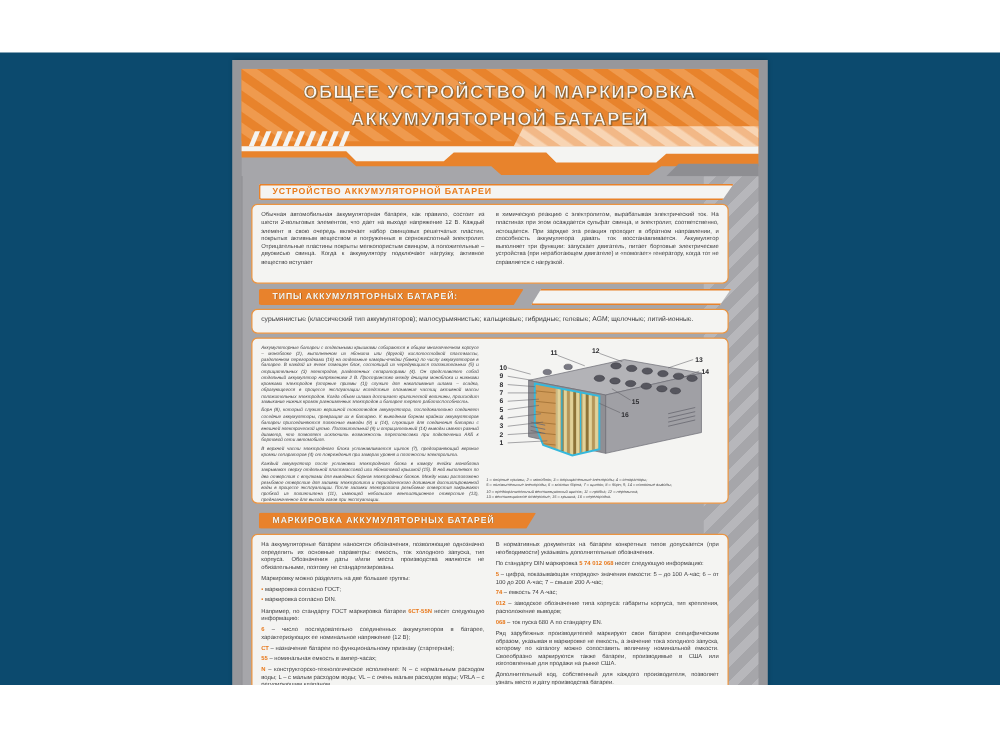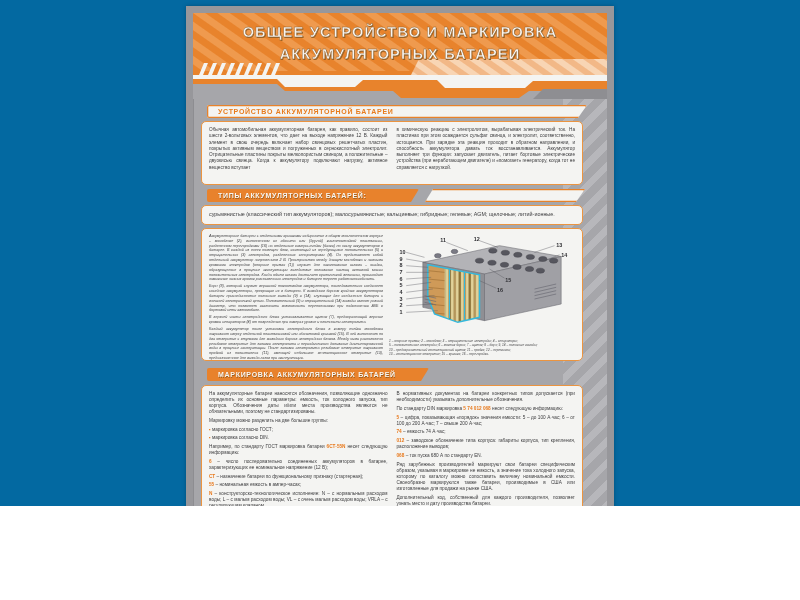--- a/index.html
+++ b/index.html
@@ -1,16 +1,16 @@
 <!DOCTYPE html>
 <html><head>
 <meta charset="utf-8">
 <style>
   html,body{margin:0;padding:0;background:#ffffff;font-family:"Liberation Sans",sans-serif;}
-  .stage{position:relative;width:800px;height:506px;overflow:hidden;background:#0369a1;}
+  .stage{position:relative;width:800px;height:506px;overflow:hidden;background:#0c4a6e;margin-top:42px;}
   .poster{position:absolute;left:186px;top:6px;width:428px;height:588px;background:#a6a6aa;
           border:7px solid #97979b;box-sizing:border-box;box-shadow:inset 0 0 0 1px #8d8d91, 0 0 4px rgba(0,0,0,.25);}
   .inner{position:absolute;left:0;top:0;width:414px;height:574px;overflow:hidden;}
 
   
   .stripes-right{position:absolute;top:86px;right:0;width:44px;height:432px;
     background:repeating-linear-gradient(135deg,#b7b7bb 0 7px,#a6a6aa 7px 15px);}
 
   
   .header{position:absolute;top:0;left:0;width:414px;height:86px;z-index:3;}
@@ -91,21 +91,21 @@
             <polygon points="56,50 60,50 55,62 51,62"></polygon>
             <polygon points="65,50 69,50 64,62 60,62"></polygon>
             <polygon points="74,50 78,50 73,62 69,62"></polygon>
             <polygon points="83,50 87,50 82,62 78,62"></polygon>
           </g>
           <path d="M0,62 L414,62 L414,68 L340,68 L332,75 L252,75 L244,67 L170,67 L162,74 L92,74 L84,66 L0,66 Z" fill="#f4f4f2"></path>
           <polygon points="414,86 414,76 350,76 340,86" fill="#8e8e92"></polygon>
         </svg>
         <div class="title">
           <div>ОБЩЕЕ УСТРОЙСТВО И МАРКИРОВКА</div>
-          <div>АККУМУЛЯТОРНЫХ БАТАРЕИ</div>
+          <div>АККУМУЛЯТОРНОЙ БАТАРЕЙ</div>
         </div>
       </div>
 
       <div class="hbar white" style="top:92px;left:14px;width:380px;">УСТРОЙСТВО АККУМУЛЯТОРНОЙ БАТАРЕИ</div>
       <div class="box box1">
         <div class="cols">
           <div class="col">Обычная автомобильная аккумуляторная батарея, как правило, состоит из шести 2-вольтовых элементов, что дает на выходе напряжение 12 В. Каждый элемент в свою очередь включает набор свинцовых решетчатых пластин, покрытых активным веществом и погруженных в сернокислотный электролит. Отрицательные пластины покрыты мелкопористым свинцом, а положительные – двуокисью свинца. Когда к аккумулятору подключают нагрузку, активное вещество вступает</div>
           <div class="col">в химическую реакцию с электролитом, вырабатывая электрический ток. На пластинах при этом осаждается сульфат свинца, и электролит, соответственно, истощается. При зарядке эта реакция проходит в обратном направлении, и способность аккумулятора давать ток восстанавливается. Аккумулятор выполняет три функции: запускает двигатель, питает бортовые электрические устройства (при неработающем двигателе) и «помогает» генератору, когда тот не справляется с нагрузкой.</div>
         </div>
       </div>

